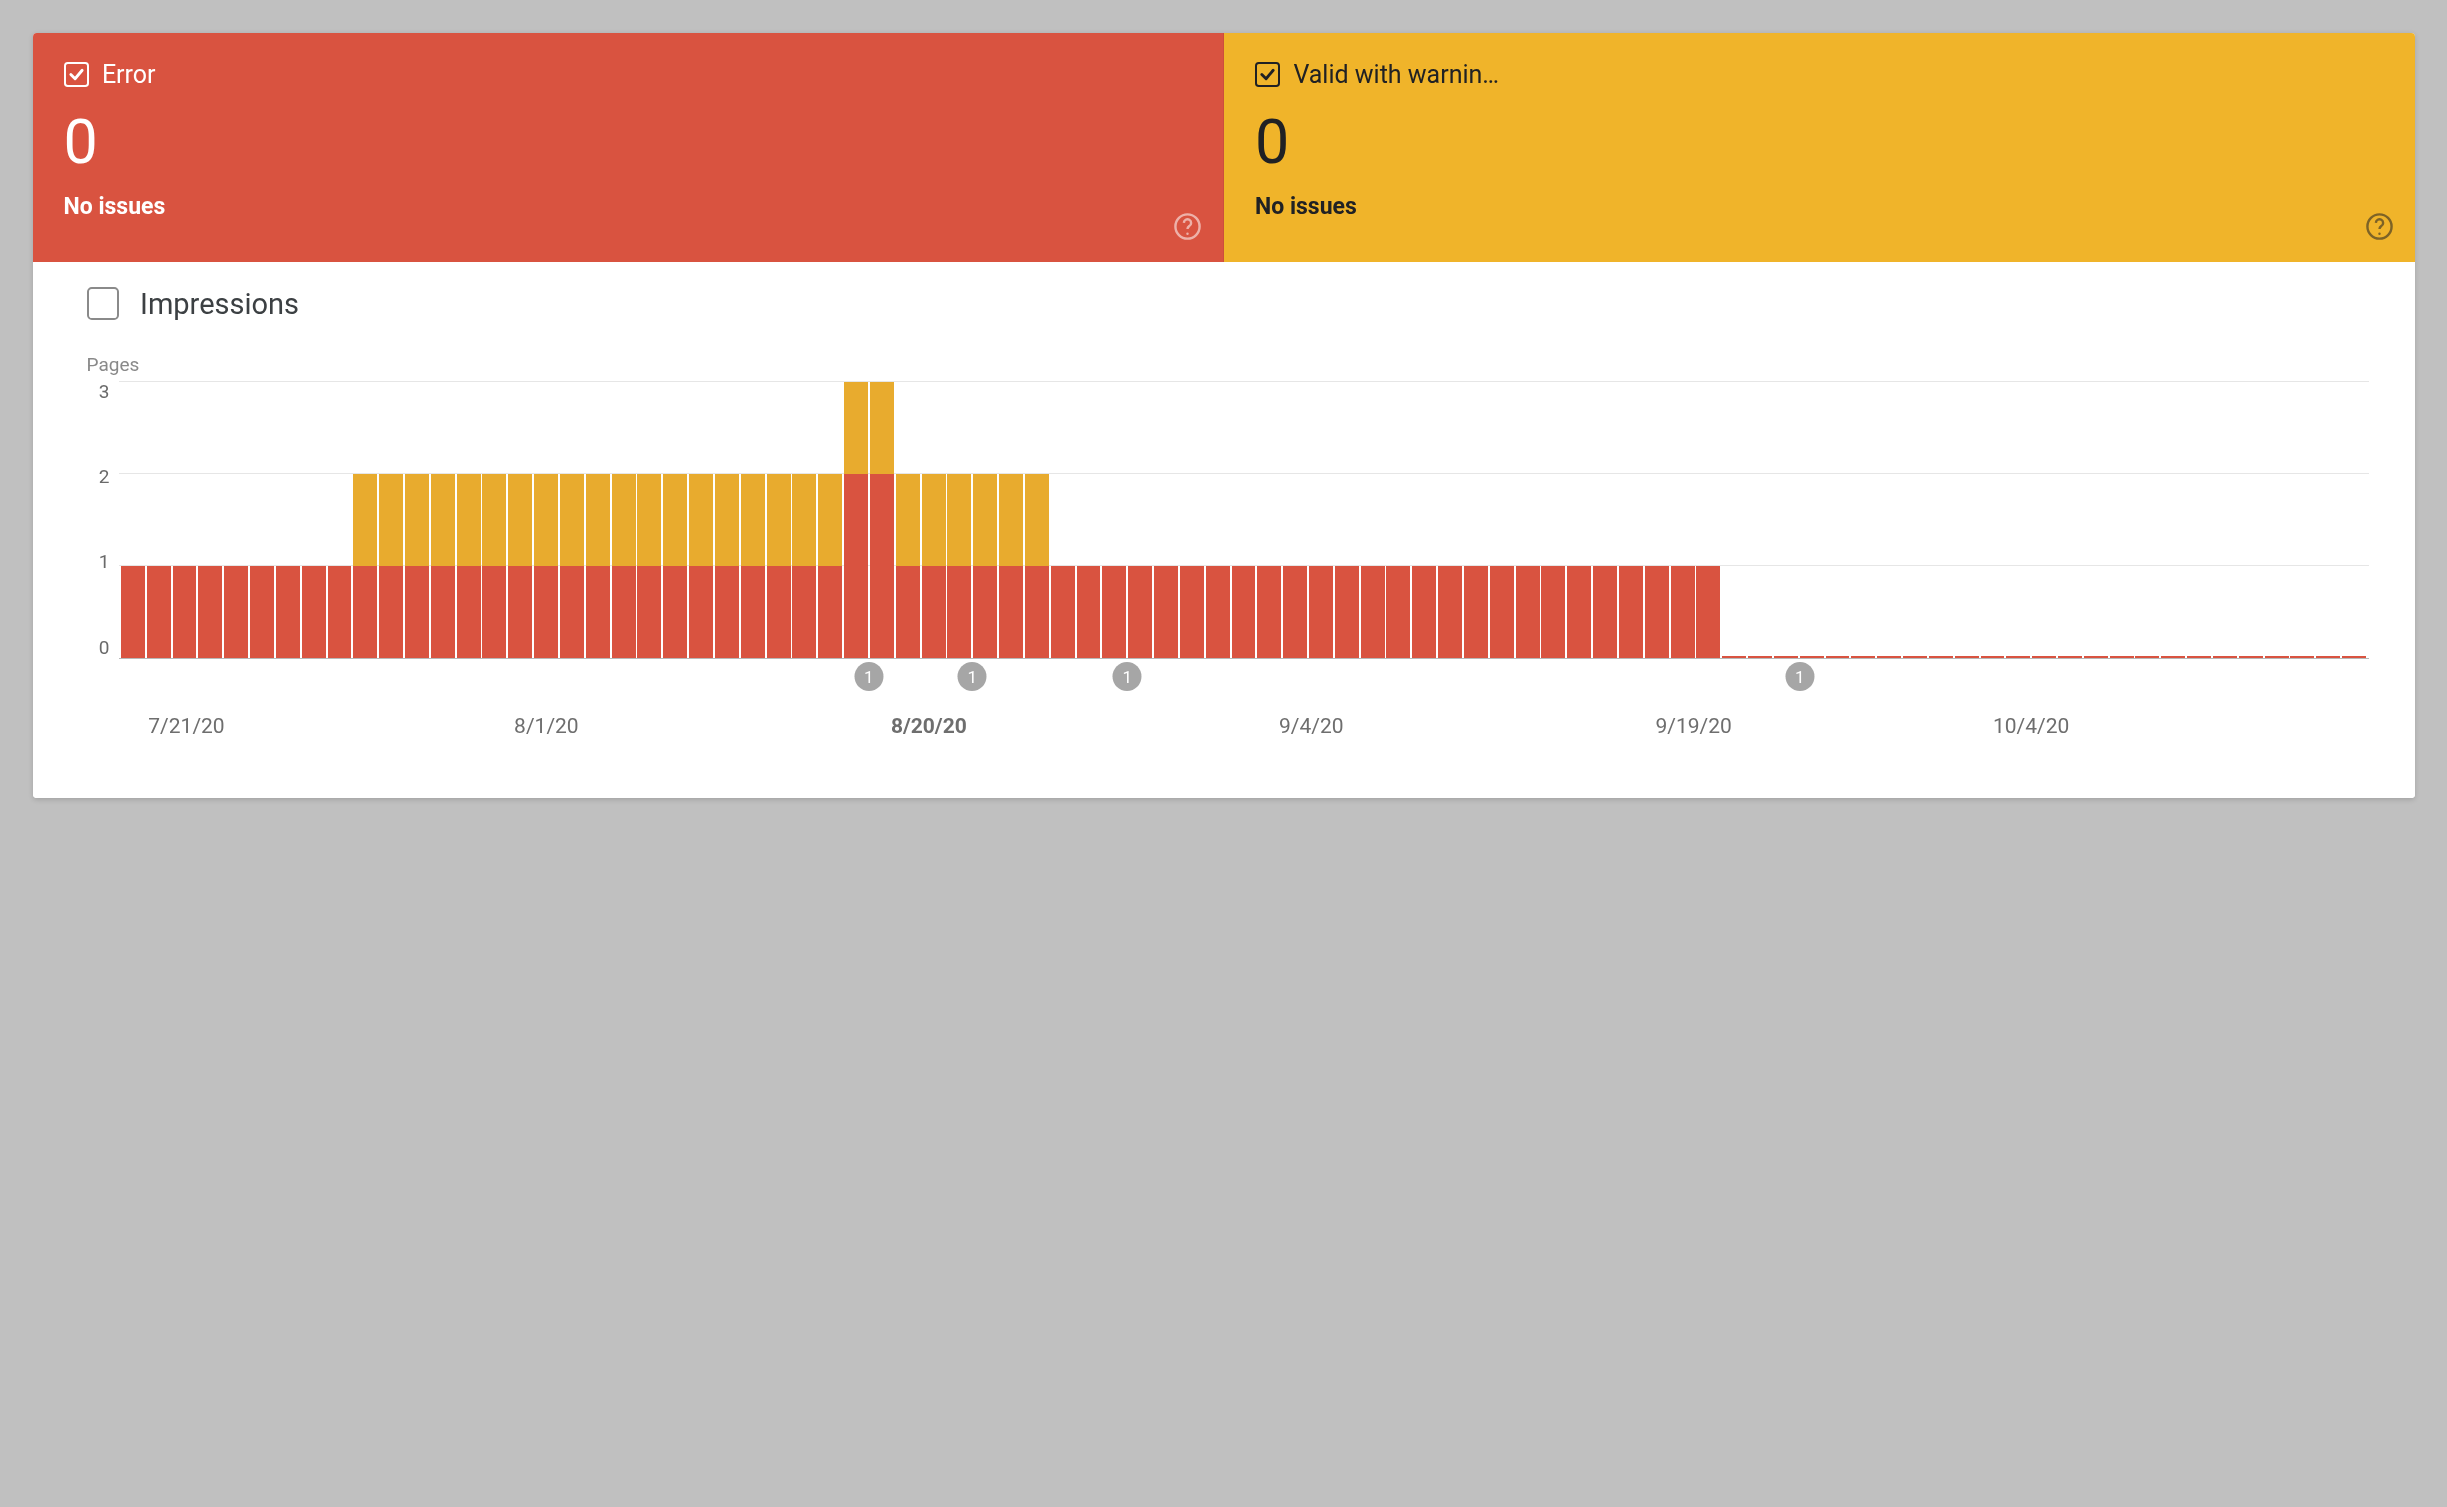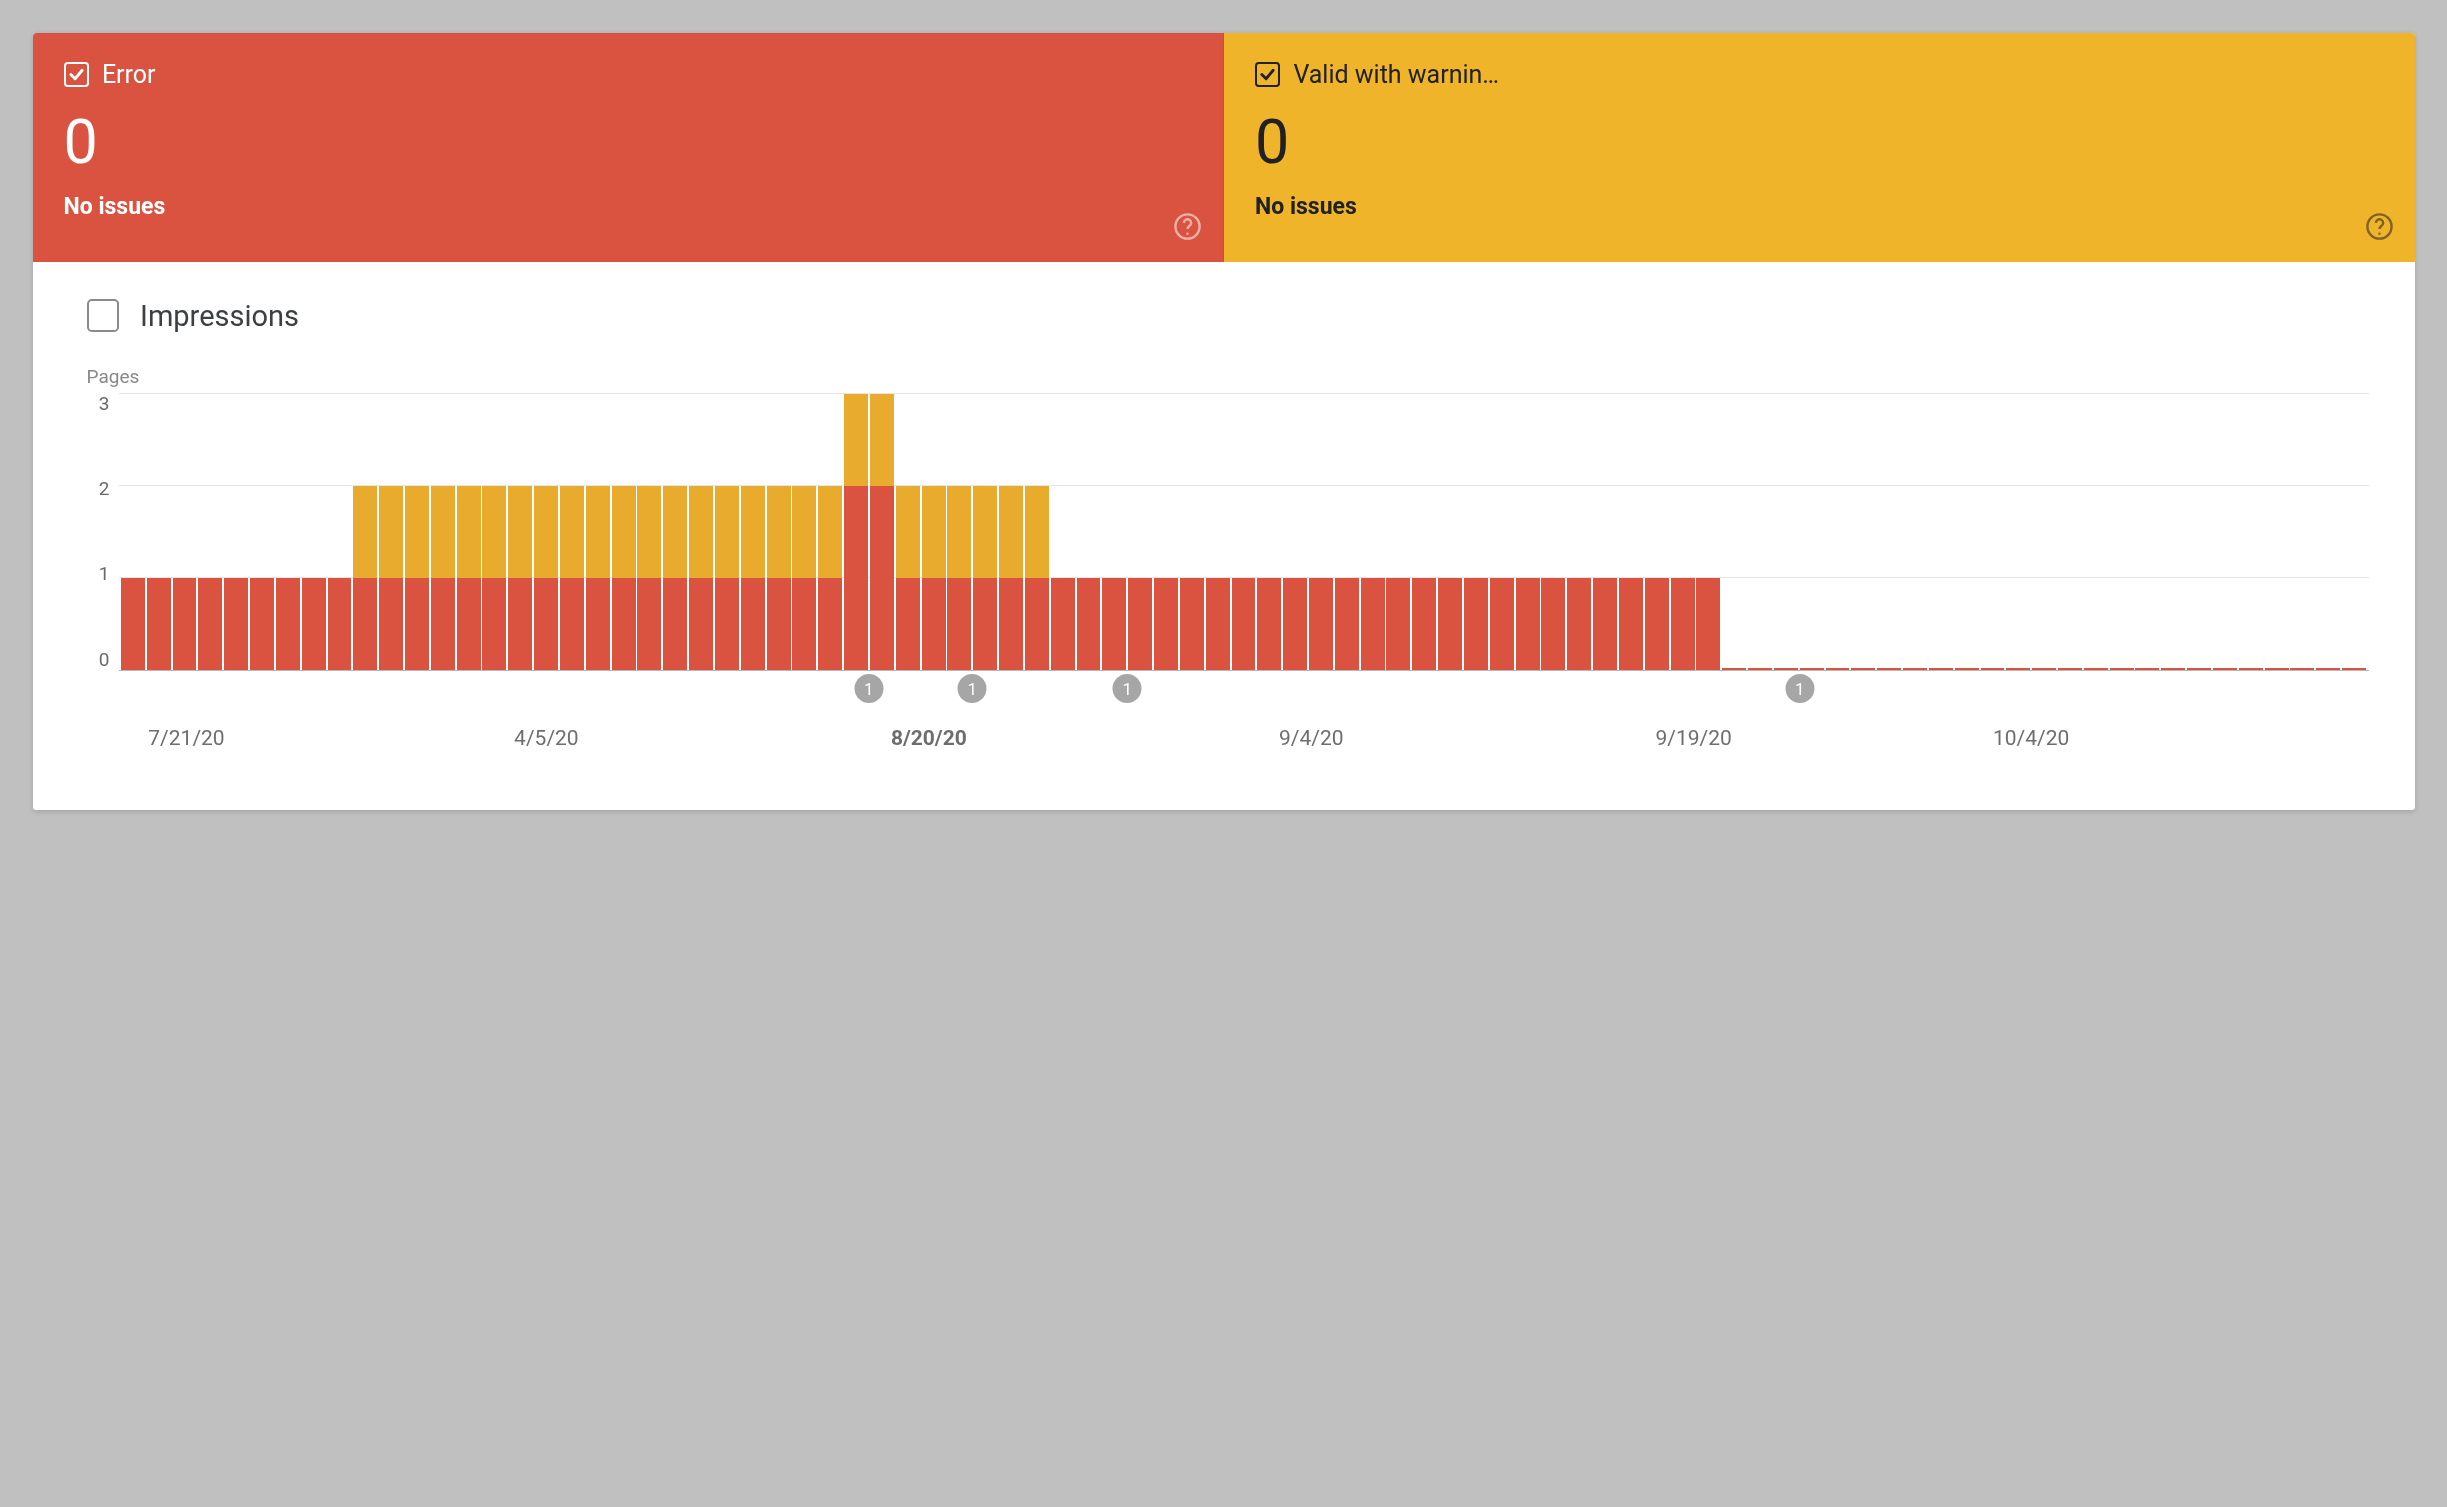--- a/index.html
+++ b/index.html
@@ -63,21 +63,21 @@
     position: absolute;
     right: 21px;
     bottom: 21px;
     width: 29px; height: 29px;
     opacity: 0.55;
   }
   .help-icon svg { width: 100%; height: 100%; }
 
   .chart-section {
     background: #fff;
-    padding: 37px 46px 57px 54px;
+    padding: 25px 46px 57px 54px;
   }
   .impress-row {
     display: flex;
     align-items: center;
     gap: 21px;
     margin-bottom: 32.5px;
   }
   .impress-chk {
     width: 32.5px; height: 32.5px;
     border: 2.9px solid #8a8a8a;
@@ -535,21 +535,21 @@
     </div>
 
     <div class="markers" id="markers">
         <div class="marker" style="left: 33.3333%;">1</div>
         <div class="marker" style="left: 37.931%;">1</div>
         <div class="marker" style="left: 44.8276%;">1</div>
         <div class="marker" style="left: 74.7126%;">1</div>
       </div>
     <div class="xaxis" id="xaxis">
         <div class="xtick" style="left: 3%;">7/21/20</div>
-        <div class="xtick" style="left: 19%;">4/5/20</div>
+        <div class="xtick" style="left: 19%;">8/1/20</div>
         <div class="xtick" style="left: 36%; font-weight: bold;">8/20/20</div>
         <div class="xtick" style="left: 53%;">9/4/20</div>
         <div class="xtick" style="left: 70%;">9/19/20</div>
         <div class="xtick" style="left: 85%;">10/4/20</div>
       </div>
   </div>
 
 </div>
 
 

